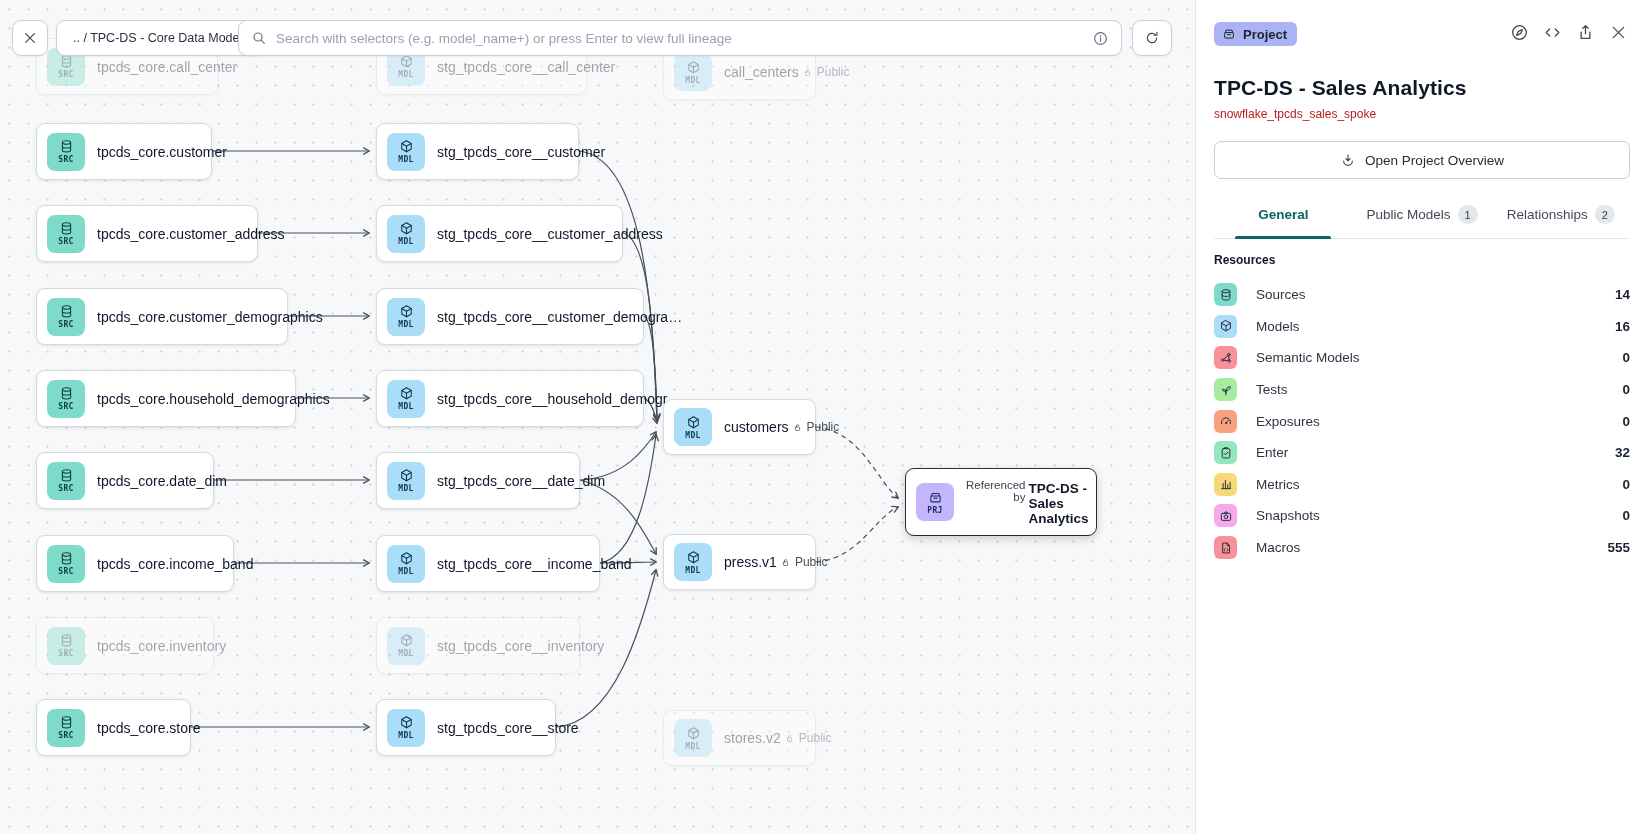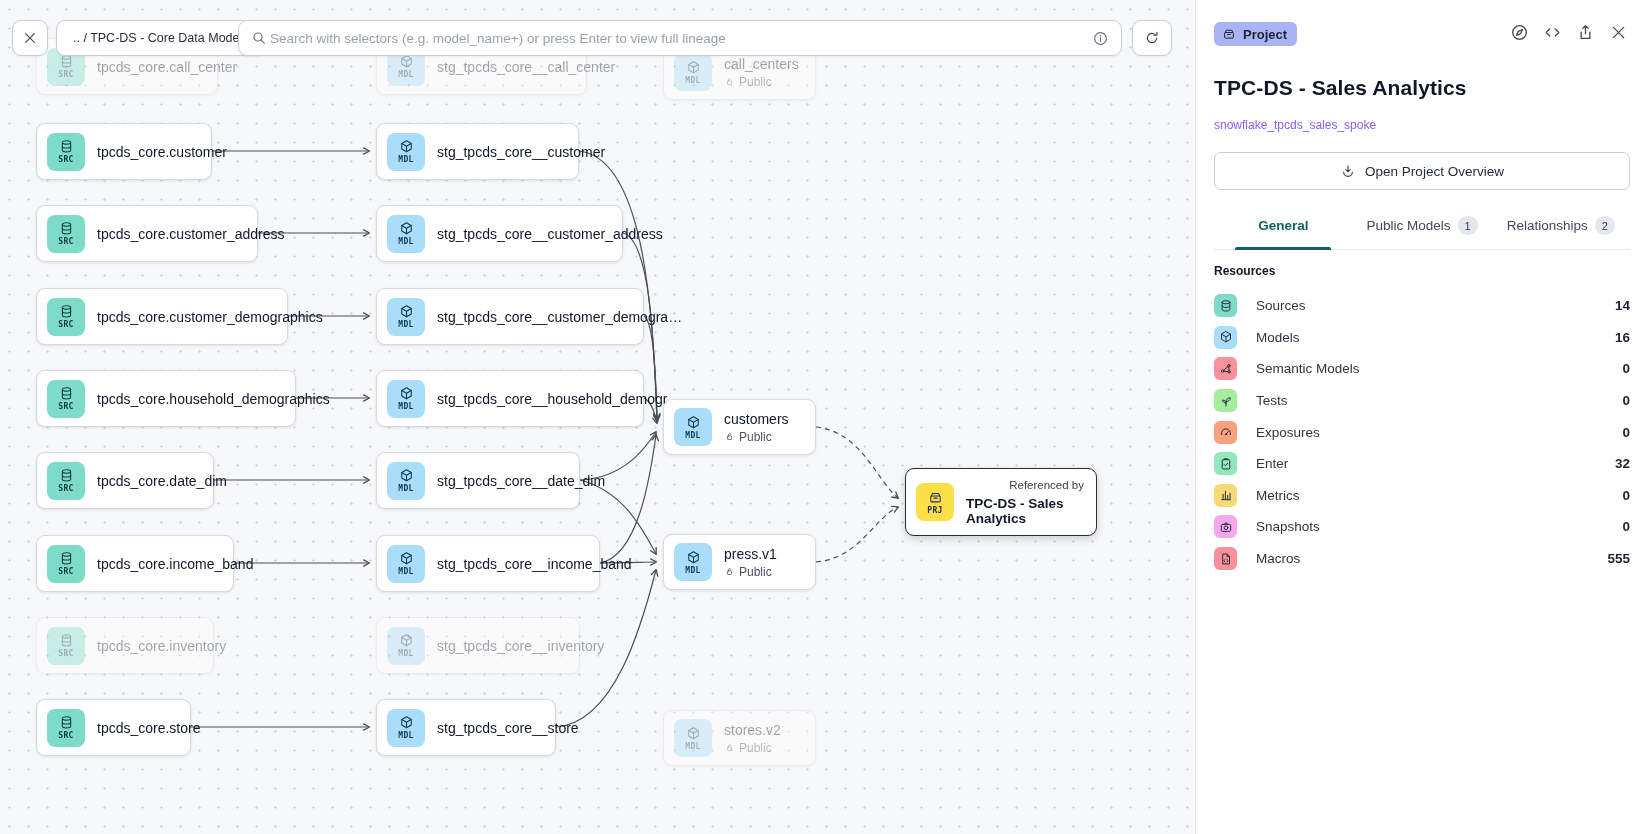--- a/index.html
+++ b/index.html
@@ -23,57 +23,57 @@
   }
   .node.faded { opacity:.38; }
   .node .chip {
     flex:none; width:38px; height:38px; border-radius:8px;
     display:flex; flex-direction:column; align-items:center; justify-content:center; gap:0;
   }
   .node .chip svg { width:15px; height:15px; }
   .node .chip .chip-label { font-family:"DejaVu Sans Mono","Liberation Mono",monospace; font-size:8px; font-weight:bold; letter-spacing:.3px; margin-top:1px; }
   .chip.src { background:#7edac9; color:#11423c; }
   .chip.mdl { background:#a9ddf8; color:#103a55; }
-  .chip.prj { background:#fde047; color:#222d66; }
+  .chip.prj { background:#c4b5fd; color:#222d66; }
   .node .lbl { font-size:14px; color:#0f172a; white-space:nowrap; }
-  .node .lines { display:flex; flex-direction:column; gap:3px; }
+  .node .lines { display:flex; flex-direction:row; gap:3px; }
   .node .sub { font-size:12px; color:#49525e; display:flex; align-items:center; gap:4px; }
   .node .sub svg { width:11px; height:11px; }
   .node.prj-node { border:1.5px solid #242d3a; box-shadow:0 3px 8px rgba(16,24,40,.18); }
   .node.prj-node .ref { font-size:11.5px; color:#3a4350;text-align:right; }
   .node.prj-node .ref-title { font-size:13.5px; font-weight:bold; color:#101828; margin-top:2px; }
 
   
   .tbtn {
     position:absolute; top:20px; height:36px; background:#fff; border:1px solid #c8cfd8;
     border-radius:9px; display:flex; align-items:center; justify-content:center;
     box-shadow:0 1px 2px rgba(16,24,40,.05); color:#3c4654; cursor:pointer; font-size:12.5px;
   }
   .tbtn svg { width:17px; height:17px; }
   #btn-close-canvas { left:12px; width:36px; }
   #breadcrumb { left:56px; padding:0 16px; color:#273040; }
-  #searchbar { left:238px; width:884px; justify-content:flex-start; padding:0 12px; gap:3px; cursor:text; }
+  #searchbar { left:238px; width:884px; justify-content:flex-start; padding:0 12px; gap:9px; cursor:text; }
   #searchbar .ph { color:#98a1b2; font-size:13.5px; flex:1; white-space:nowrap; overflow:hidden; }
   #searchbar svg { color:#667085; flex:none; }
   #btn-refresh { left:1132px; width:40px; }
 
   
   .panel { width:452px; height:834px; background:#fff; padding:22px 18px 0 18px; position:relative; }
   .panel-top { display:flex; align-items:flex-start; }
   .badge {
     display:inline-flex; align-items:center; gap:7px; background:#aab4f4; color:#1d2433;
     font-size:13px; font-weight:bold; border-radius:6px; padding:4px 10px 4px 8px; height:24px;
   }
   .badge svg { width:14px; height:14px; }
   .panel-icons { margin-left:auto; display:flex; align-items:center; gap:9px; margin-top:-2px; }
   .pibtn { width:24px; height:24px; border:none; background:none; color:#424c5c; display:flex; align-items:center; justify-content:center; cursor:pointer; }
   .pibtn svg { width:19px; height:19px; }
 
   .panel h1 { font-size:21px; font-weight:bold; color:#101828; margin-top:30px; letter-spacing:.1px; }
-  .panel .subtitle { font-size:12px; color:#8b5cf6; margin-top:18px; }
+  .panel .subtitle { font-size:12px; color:#b91c1c; margin-top:7px; }
   .overview-btn {
     margin-top:20px; width:100%; height:38px; background:#fff; border:1px solid #c8cfd8; border-radius:7px;
     display:flex; align-items:center; justify-content:center; gap:9px; font-size:13.5px; color:#1f2937;
     font-family:inherit; cursor:pointer;
   }
   .overview-btn svg { width:16px; height:16px; color:#3c4654; }
 
   .tabs { display:flex; margin-top:13px; border-bottom:1px solid #e4e7ec; }
   .tab { flex:1; display:flex; align-items:center; justify-content:center; gap:7px; padding:13px 0 14px 0; font-size:13.5px; color:#404a58; cursor:pointer; position:relative; }
   .tab.active { color:#0e6263; font-weight:bold; }

